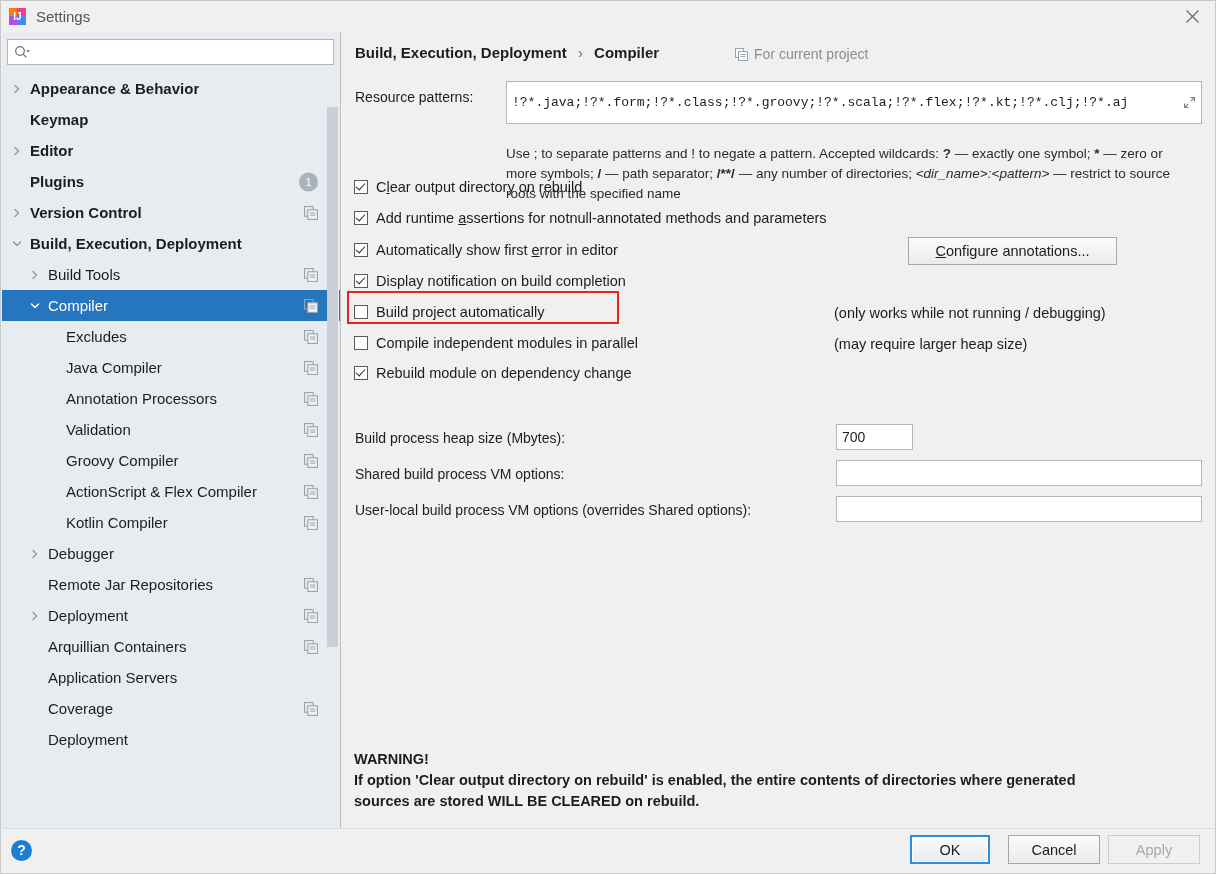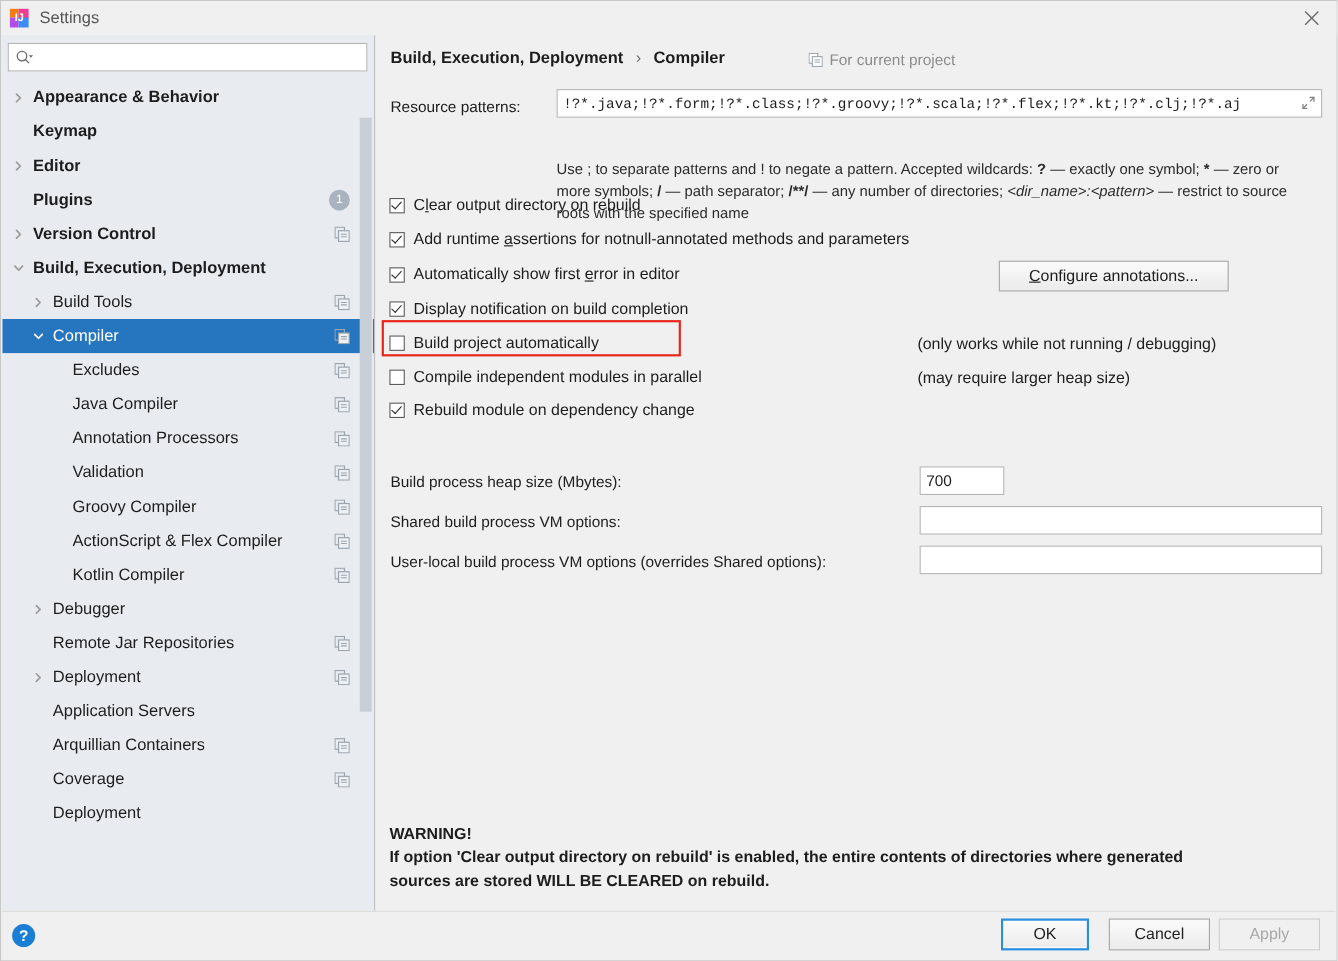--- a/index.html
+++ b/index.html
@@ -512,30 +512,30 @@
           </span>
           <span class="tree-label" style="margin-left: 6px;">Deployment</span>
           <span class="copy-icon"><svg width="14" height="14" viewBox="0 0 13 13">
               <rect x="0.5" y="0.5" width="8" height="9" fill="none" stroke="#9aa4ae" stroke-width="1"></rect>
               <rect x="3.5" y="3.5" width="9" height="9" fill="#eef1f4" stroke="#9aa4ae" stroke-width="1"></rect>
               <path d="M5.5 6.5 H10.5 M5.5 8.5 H10.5" stroke="#9aa4ae" stroke-width="0.9"></path>
             </svg></span>
         </div>
         <div class="tree-row">
           <span class="tw" style="margin-left: 26px;"></span>
+          <span class="tree-label" style="margin-left: 6px;">Arquillian Containers</span>
+          <span class="copy-icon"><svg width="14" height="14" viewBox="0 0 13 13">
+              <rect x="0.5" y="0.5" width="8" height="9" fill="none" stroke="#9aa4ae" stroke-width="1"></rect>
+              <rect x="3.5" y="3.5" width="9" height="9" fill="#eef1f4" stroke="#9aa4ae" stroke-width="1"></rect>
+              <path d="M5.5 6.5 H10.5 M5.5 8.5 H10.5" stroke="#9aa4ae" stroke-width="0.9"></path>
+            </svg></span>
+        </div>
+        <div class="tree-row">
+          <span class="tw" style="margin-left: 26px;"></span>
           <span class="tree-label" style="margin-left: 6px;">Application Servers</span>
-        </div>
-        <div class="tree-row">
-          <span class="tw" style="margin-left: 26px;"></span>
-          <span class="tree-label" style="margin-left: 6px;">Arquillian Containers</span>
-          <span class="copy-icon"><svg width="14" height="14" viewBox="0 0 13 13">
-              <rect x="0.5" y="0.5" width="8" height="9" fill="none" stroke="#9aa4ae" stroke-width="1"></rect>
-              <rect x="3.5" y="3.5" width="9" height="9" fill="#eef1f4" stroke="#9aa4ae" stroke-width="1"></rect>
-              <path d="M5.5 6.5 H10.5 M5.5 8.5 H10.5" stroke="#9aa4ae" stroke-width="0.9"></path>
-            </svg></span>
         </div>
         <div class="tree-row">
           <span class="tw" style="margin-left: 26px;"></span>
           <span class="tree-label" style="margin-left: 6px;">Coverage</span>
           <span class="copy-icon"><svg width="14" height="14" viewBox="0 0 13 13">
               <rect x="0.5" y="0.5" width="8" height="9" fill="none" stroke="#9aa4ae" stroke-width="1"></rect>
               <rect x="3.5" y="3.5" width="9" height="9" fill="#eef1f4" stroke="#9aa4ae" stroke-width="1"></rect>
               <path d="M5.5 6.5 H10.5 M5.5 8.5 H10.5" stroke="#9aa4ae" stroke-width="0.9"></path>
             </svg></span>
         </div>
@@ -563,21 +563,21 @@
         <svg width="13" height="13" viewBox="0 0 13 13">
           <rect x="0.5" y="0.5" width="8" height="9" fill="#ffffff" stroke="#9aa4ae" stroke-width="1"></rect>
           <rect x="3.5" y="3.5" width="9" height="9" fill="#ffffff" stroke="#9aa4ae" stroke-width="1"></rect>
           <path d="M5.5 6.5 H10.5 M5.5 8.5 H10.5" stroke="#9aa4ae" stroke-width="0.9"></path>
         </svg>
       </span>
       <span>For current project</span>
     </div>
 
     <div class="row-label" style="left:13px; top:57px;">Resource patterns:</div>
-    <div class="textfield" style="left:164px; top:49px; width:696px; height:26px;">
+    <div class="textfield" style="left:164px; top:49px; width:696px; height:43px;">
       <input type="text" value="!?*.java;!?*.form;!?*.class;!?*.groovy;!?*.scala;!?*.flex;!?*.kt;!?*.clj;!?*.aj" style="">
       <span class="expand-ic">
         <svg width="13" height="13" viewBox="0 0 13 13">
           <path d="M7.5 1.5 H11.5 V5.5" stroke="#7d7d7d" stroke-width="1.1" fill="none"></path>
           <path d="M11.5 1.5 L7.8 5.2" stroke="#7d7d7d" stroke-width="1.1"></path>
           <path d="M5.5 11.5 H1.5 V7.5" stroke="#7d7d7d" stroke-width="1.1" fill="none"></path>
           <path d="M1.5 11.5 L5.2 7.8" stroke="#7d7d7d" stroke-width="1.1"></path>
         </svg>
       </span>
     </div>

